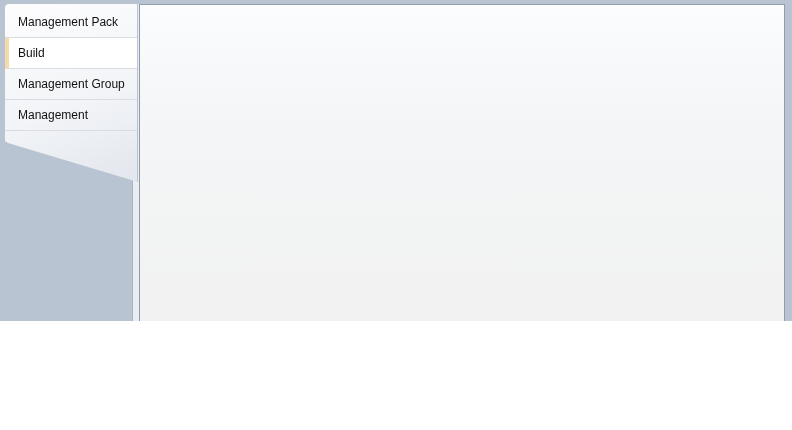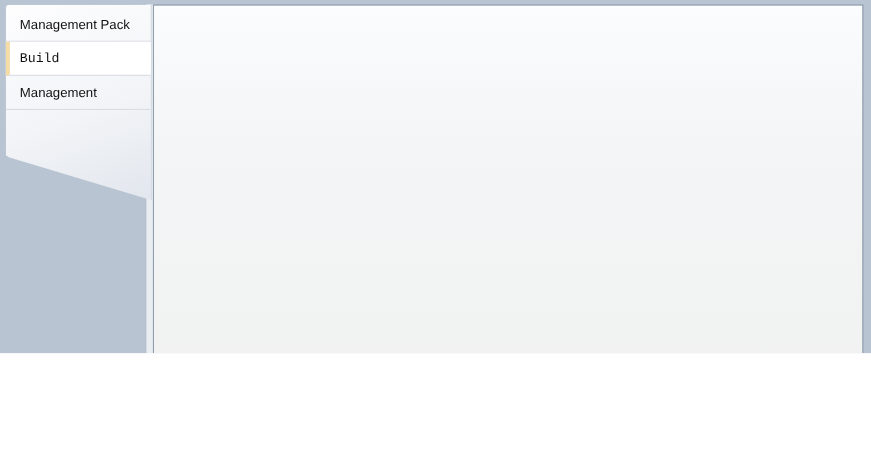--- a/index.html
+++ b/index.html
@@ -18,21 +18,21 @@
            border:1px solid #8f9cab; z-index:2; }
 
   
   .tabstrip { position:absolute; left:5px; top:4px; width:133px; height:182px;
               background:linear-gradient(160deg,#fdfdfe 0%,#f2f4f7 55%,#e1e6ed 100%);
               border-right:1px solid #bac3cf; border-radius:4px 0 0 0;
               clip-path:polygon(0 0, 133px 0, 133px 178px, 3px 139px, 0 137px);
               padding-top:3px; z-index:3; }
   .tab { height:31px; line-height:30px; padding-left:13px; border-bottom:1px solid #d9dde3;
          cursor:default; white-space:nowrap; color:#111; }
-  .tab.selected { background:#ffffff; border-left:4px solid #f5dca6; padding-left:9px;font-family:Liberation Mono, monospace; }
+  .tab.selected { background:#ffffff; border-left:4px solid #f5dca6; padding-left:9px; }
 
   .label { position:absolute; white-space:nowrap; }
 
   
   .combo { position:absolute; height:24px; border:1px solid #707070; border-radius:3px;
            background:linear-gradient(180deg,#f2f2f2 0%,#ebebeb 48%,#dddddd 52%,#cfcfcf 100%);
            box-shadow:inset 0 0 0 1px #fcfcfc; cursor:default; }
   .combo .combo-text { position:absolute; left:6px; top:3px; line-height:16px; }
   .combo .arrow { position:absolute; right:8px; top:10px; width:0; height:0;
                   border-left:4px solid transparent; border-right:4px solid transparent;
@@ -63,20 +63,21 @@
 <body>
 
 <div class="page">
 
   <div class="gutter"></div>
   <div class="panel"></div>
 
   <div class="tabstrip">
     <div class="tab">Management Pack</div>
     <div class="tab selected">Build</div>
+    <div class="tab">Management Group</div>
     <div class="tab">Management</div>
   </div>
 
   <div class="label" style="left:158px; top:26px;">Configuration:</div>
   <div class="combo" style="left:243px; top:23px; width:161px;">
     <span class="combo-text">Active (Debug)</span>
     <span class="arrow"></span>
   </div>
 
   <div class="label" style="left:425px; top:26px;">Platform:</div>

